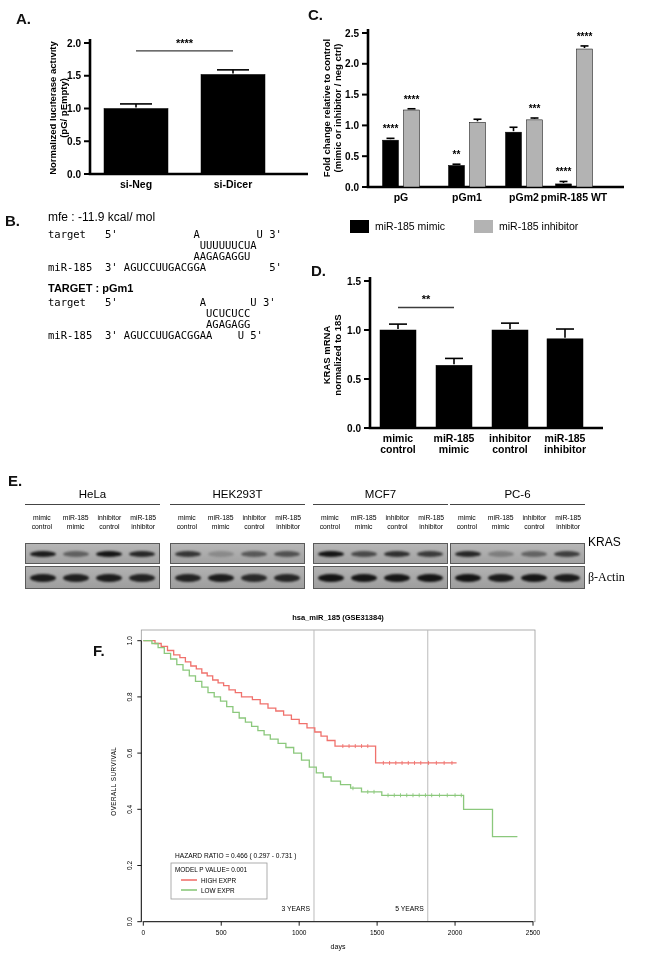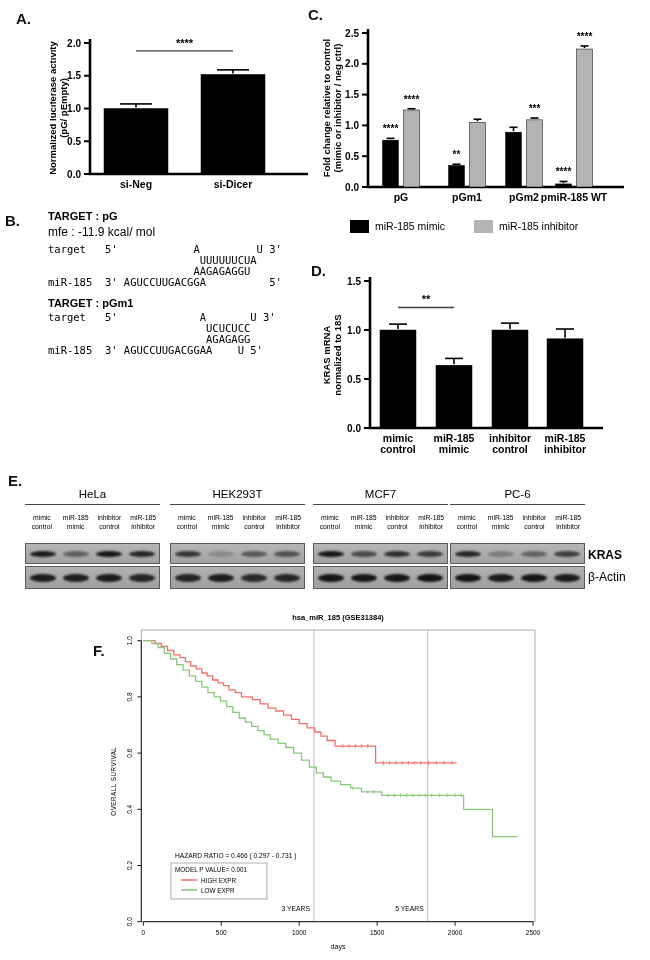--- a/index.html
+++ b/index.html
@@ -63,21 +63,20 @@
       <line x1="86" y1="34.860000000000014" x2="183" y2="34.860000000000014" stroke="#3c3c3c" stroke-width="1.4"></line>
       <text x="134.5" y="30.860000000000014" text-anchor="middle" font-size="11" font-weight="bold" fill="#000">****</text>
       <text x="86" y="172" text-anchor="middle" font-size="10.5" font-weight="bold" fill="#000">si-Neg</text>
       <text x="183" y="172" text-anchor="middle" font-size="10.5" font-weight="bold" fill="#000">si-Dicer</text>
       <text x="6" y="92" text-anchor="middle" font-size="9.5" font-weight="bold" fill="#000" transform="rotate(-90 6 92)">Normalized luciferase activity</text>
       <text x="17" y="92" text-anchor="middle" font-size="9.5" font-weight="bold" fill="#000" transform="rotate(-90 17 92)">(pG/ pEmpty)</text>
     </svg>
 
   <div id="panelB">
     <div class="seq-block">
-      <div class="seq-title">TARGET : pG</div>
       <div class="seq-mfe">mfe : -11.9 kcal/ mol</div>
       <pre class="seq-align">target   5'            A         U 3'
                         UUUUUUCUA
                        AAGAGAGGU
 miR-185  3' AGUCCUUGACGGA          5'</pre>
     </div>
     <div class="seq-block">
       <div class="seq-title">TARGET : pGm1</div>
       <pre class="seq-align">target   5'             A       U 3'
                          UCUCUCC
@@ -174,22 +173,22 @@
       <text x="136" y="198" text-anchor="middle" font-size="10.5" font-weight="bold" fill="#000">mimic</text>
       <text x="192" y="187" text-anchor="middle" font-size="10.5" font-weight="bold" fill="#000">inhibitor</text>
       <text x="192" y="198" text-anchor="middle" font-size="10.5" font-weight="bold" fill="#000">control</text>
       <text x="247" y="187" text-anchor="middle" font-size="10.5" font-weight="bold" fill="#000">miR-185</text>
       <text x="247" y="198" text-anchor="middle" font-size="10.5" font-weight="bold" fill="#000">inhibitor</text>
       <text x="12" y="100" text-anchor="middle" font-size="9.5" font-weight="bold" fill="#000" transform="rotate(-90 12 100)">KRAS mRNA</text>
       <text x="23" y="100" text-anchor="middle" font-size="9.5" font-weight="bold" fill="#000" transform="rotate(-90 23 100)">normalized to 18S</text>
     </svg>
 
   <div id="panelE">
-    <span class="blot-row-label" style="top:74px;font-weight:bold;">KRAS</span>
-    <span class="blot-row-label" style="top:96px;">β-Actin</span>
+    <span class="blot-row-label" style="top:61px;">KRAS</span>
+    <span class="blot-row-label" style="top:96px;font-family:Liberation Serif, serif;">β-Actin</span>
   <div class="cell-group" style="left: 25px;">
         <div class="cell-header">HeLa</div>
         <div class="lane-labels">
           <div class="lane-label">mimic
 control</div>
           <div class="lane-label">miR-185
 mimic</div>
           <div class="lane-label">inhibitor
 control</div>
           <div class="lane-label">miR-185

